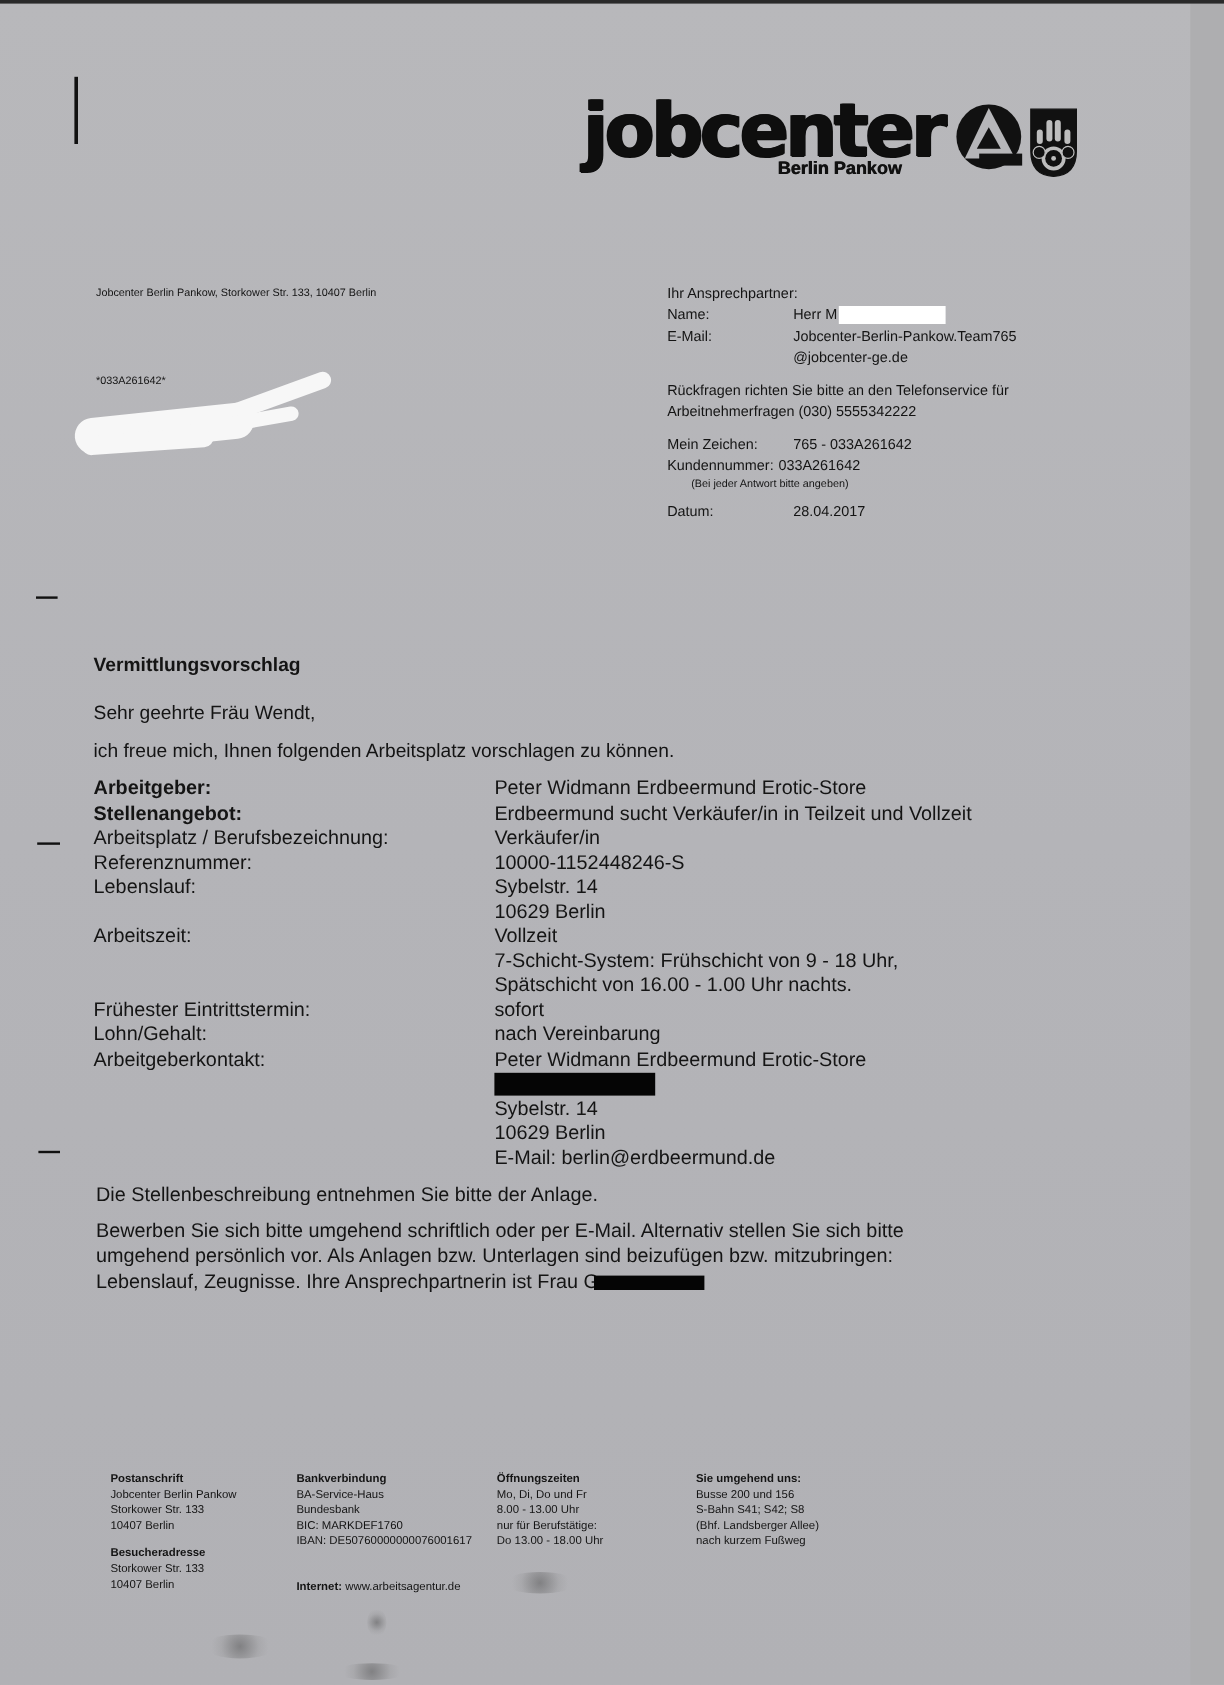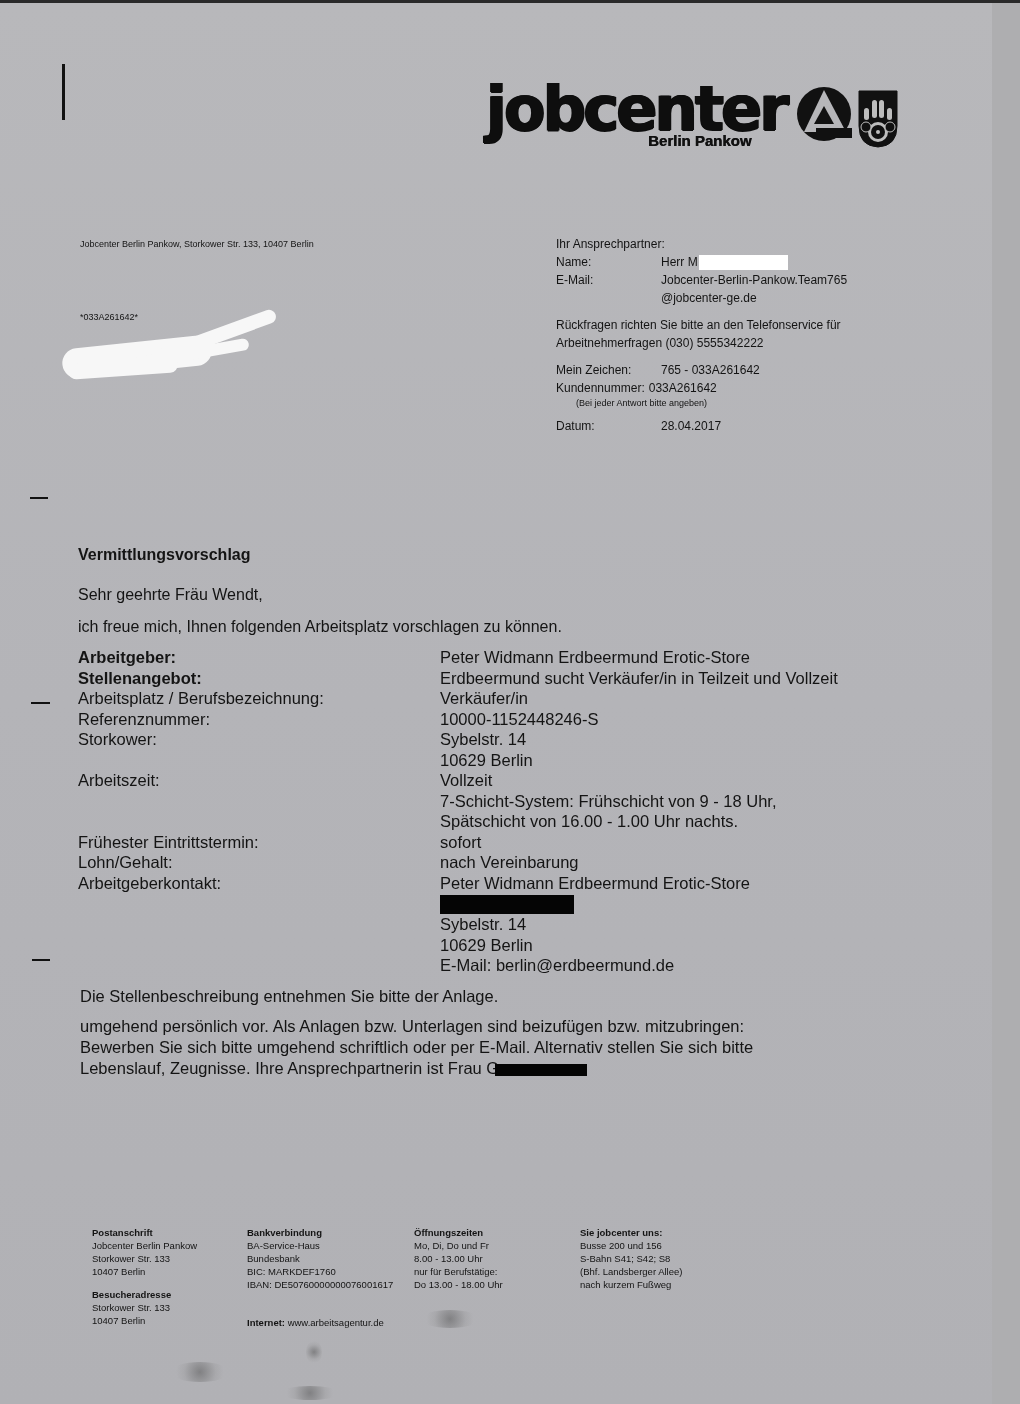--- a/index.html
+++ b/index.html
@@ -47,21 +47,21 @@
     .clabel { width: 105px; }
     .contact .note { font-size: 9px; line-height: 12px; padding-left: 20px; }
     .redact-box { display: inline-block; vertical-align: middle; background: #fff; }
 
     
     .title { left: 78px; top: 546px; font-size: 16px; font-weight: bold; }
     .salutation { left: 78px; top: 586px; font-size: 16px; }
     .intro { left: 78px; top: 618px; font-size: 16px; }
 
     .details { position: absolute; left: 78px; top: 647px; font-size: 16.5px; line-height: 20.5px; }
-    .drow { display: flex; gap: 28px; }
+    .drow { display: flex; }
     .dlabel { width: 334px; flex: none; }
     .dlabel.bold { font-weight: bold; }
     .dval { flex: none; }
     .redact-black { display: inline-block; width: 134px; height: 19px; background: #050505; vertical-align: middle; }
 
     .para1 { left: 80px; top: 987px; font-size: 16.5px; }
     .para2 { position: absolute; left: 80px; top: 1016px; font-size: 16.5px; line-height: 21px; width: 800px; }
     .redact-inline { display: inline-block; width: 92px; height: 12px; background: #050505; vertical-align: middle; margin-left: -4px; }
 
     
@@ -160,21 +160,21 @@
   </div>
   <div class="drow">
     <span class="dlabel">Arbeitsplatz / Berufsbezeichnung:</span>
     <span class="dval">Verkäufer/in</span>
   </div>
   <div class="drow">
     <span class="dlabel">Referenznummer:</span>
     <span class="dval">10000-1152448246-S</span>
   </div>
   <div class="drow">
-    <span class="dlabel">Storkower:</span>
+    <span class="dlabel">Lebenslauf:</span>
     <span class="dval">
       <span style="display:block">Sybelstr. 14</span>
       <span style="display:block">10629 Berlin</span>
     </span>
   </div>
   <div class="drow">
     <span class="dlabel">Arbeitszeit:</span>
     <span class="dval">
       <span style="display:block">Vollzeit</span>
       <span style="display:block">7-Schicht-System: Frühschicht von 9 - 18 Uhr,</span>
@@ -196,22 +196,22 @@
       <span style="display:block"><span class="redact-black"></span></span>
       <span style="display:block">Sybelstr. 14</span>
       <span style="display:block">10629 Berlin</span>
       <span style="display:block">E-Mail: berlin@erdbeermund.de</span>
     </span>
   </div>
 </div>
 
 <div class="abs para1">Die Stellenbeschreibung entnehmen Sie bitte der Anlage.</div>
 <div class="para2">
+  <div>Bewerben Sie sich bitte umgehend schriftlich oder per E-Mail. Alternativ stellen Sie sich bitte</div>
   <div>umgehend persönlich vor. Als Anlagen bzw. Unterlagen sind beizufügen bzw. mitzubringen:</div>
-  <div>Bewerben Sie sich bitte umgehend schriftlich oder per E-Mail. Alternativ stellen Sie sich bitte</div>
   <div><span>Lebenslauf, Zeugnisse. Ihre Ansprechpartnerin ist Frau G</span><span class="redact-inline"></span></div>
 </div>
 
 <div class="fcol" style="left:92px;top:1226px;">
   <div class="fh">Postanschrift</div>
   <div>Jobcenter Berlin Pankow</div>
   <div>Storkower Str. 133</div>
   <div>10407 Berlin</div>
   <div style="height:10px"></div>
   <div class="fh">Besucheradresse</div>
@@ -233,21 +233,21 @@
 
 <div class="fcol" style="left:414px;top:1226px;">
   <div class="fh">Öffnungszeiten</div>
   <div>Mo, Di, Do und Fr</div>
   <div>8.00 - 13.00 Uhr</div>
   <div>nur für Berufstätige:</div>
   <div>Do 13.00 - 18.00 Uhr</div>
 </div>
 
 <div class="fcol" style="left:580px;top:1226px;">
-  <div class="fh">Sie jobcenter uns:</div>
+  <div class="fh">Sie umgehend uns:</div>
   <div>Busse 200 und 156</div>
   <div>S-Bahn S41; S42; S8</div>
   <div>(Bhf. Landsberger Allee)</div>
   <div>nach kurzem Fußweg</div>
 </div>
 
 <div class="smudge" style="left:420px;top:1310px;width:60px;height:18px;"></div>
 <div class="smudge" style="left:170px;top:1362px;width:60px;height:20px;"></div>
 <div class="smudge" style="left:280px;top:1386px;width:60px;height:14px;"></div>
 <div class="smudge" style="left:306px;top:1340px;width:16px;height:24px;"></div>

